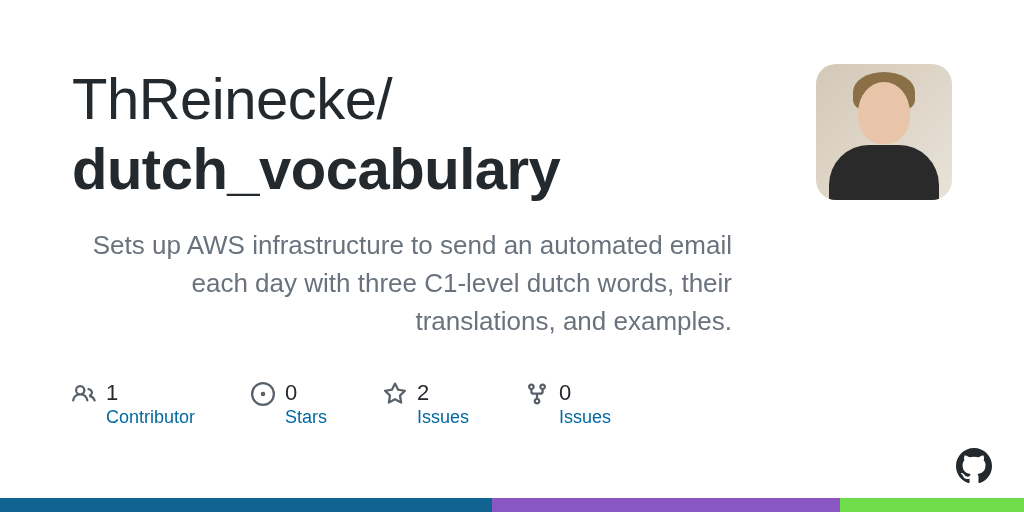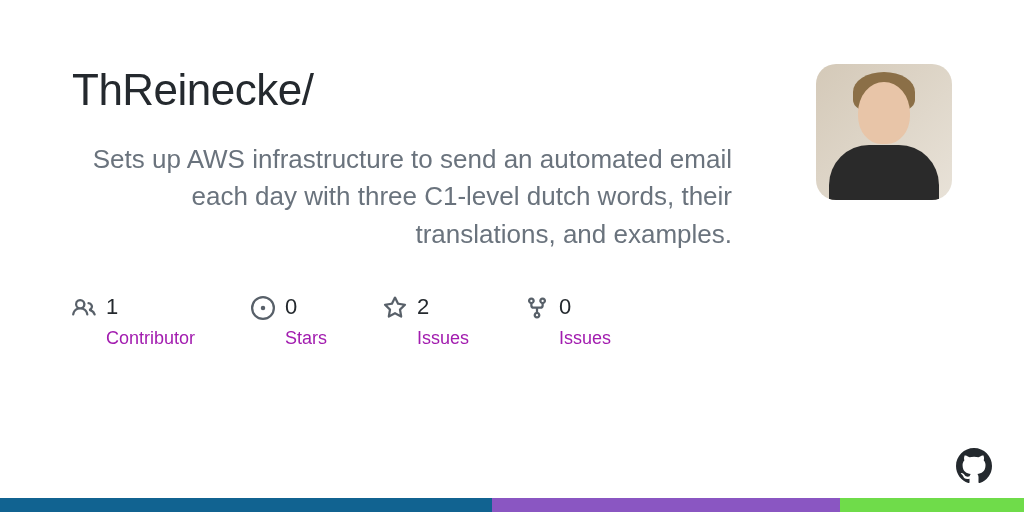--- a/index.html
+++ b/index.html
@@ -13,21 +13,21 @@
     }
     .content {
       padding: 64px 72px 0 72px;
       display: flex;
       gap: 40px;
     }
     .left {
       flex: 1;
     }
     .title {
-      font-size: 44px;
+      font-size: 58px;
       line-height: 1.2;
       color: #24292e;
       margin-bottom: 24px;
       letter-spacing: -0.5px;
     }
     .title .owner {
       font-weight: 400;
     }
     .title .repo {
       font-weight: 700;
@@ -61,22 +61,22 @@
       flex-direction: column;
     }
     .stat-value {
       font-size: 22px;
       color: #24292e;
       font-weight: 400;
       line-height: 1.2;
     }
     .stat-label {
       font-size: 18px;
-      color: #a21caf;
-      margin-top: 8px;
+      color: #0369a1;
+      margin-top: 0;
     }
     .avatar {
       width: 136px;
       height: 136px;
       border-radius: 20px;
       background: linear-gradient(135deg, #d4c9b8 0%, #e8e2d8 100%);
       flex-shrink: 0;
       position: relative;
       overflow: hidden;
     }
@@ -136,20 +136,21 @@
     }
     .bar-seg { height: 100%; }
   </style>
 </head>
 <body>
 
 <div class="content">
   <div class="left">
     <h1 class="title">
       <span class="owner">ThReinecke/</span>
+      <span class="repo">dutch_vocabulary</span>
     </h1>
     <p class="description">Sets up AWS infrastructure to send an automated email each day with three C1-level dutch words, their translations, and examples.</p>
 
     <div class="stats">
       <div class="stat">
         <svg class="stat-icon" viewBox="0 0 16 16">
             <path d="M2 5.5a3.5 3.5 0 1 1 5.898 2.549 5.508 5.508 0 0 1 3.034 4.084.75.75 0 1 1-1.482.235 4 4 0 0 0-7.9 0 .75.75 0 0 1-1.482-.236A5.507 5.507 0 0 1 3.102 8.05 3.493 3.493 0 0 1 2 5.5zM11 4a3.001 3.001 0 0 1 2.22 5.018 5.01 5.01 0 0 1 2.56 3.012.749.749 0 0 1-.885.954.752.752 0 0 1-.549-.514 3.507 3.507 0 0 0-2.522-2.372.75.75 0 0 1-.574-.73v-.352a.75.75 0 0 1 .416-.672A1.5 1.5 0 0 0 11 5.5.75.75 0 0 1 11 4zm-5.5-.5a2 2 0 1 0-.001 3.999A2 2 0 0 0 5.5 3.5z"></path>
           </svg>
         <div class="stat-text">
           <span class="stat-value">1</span>

